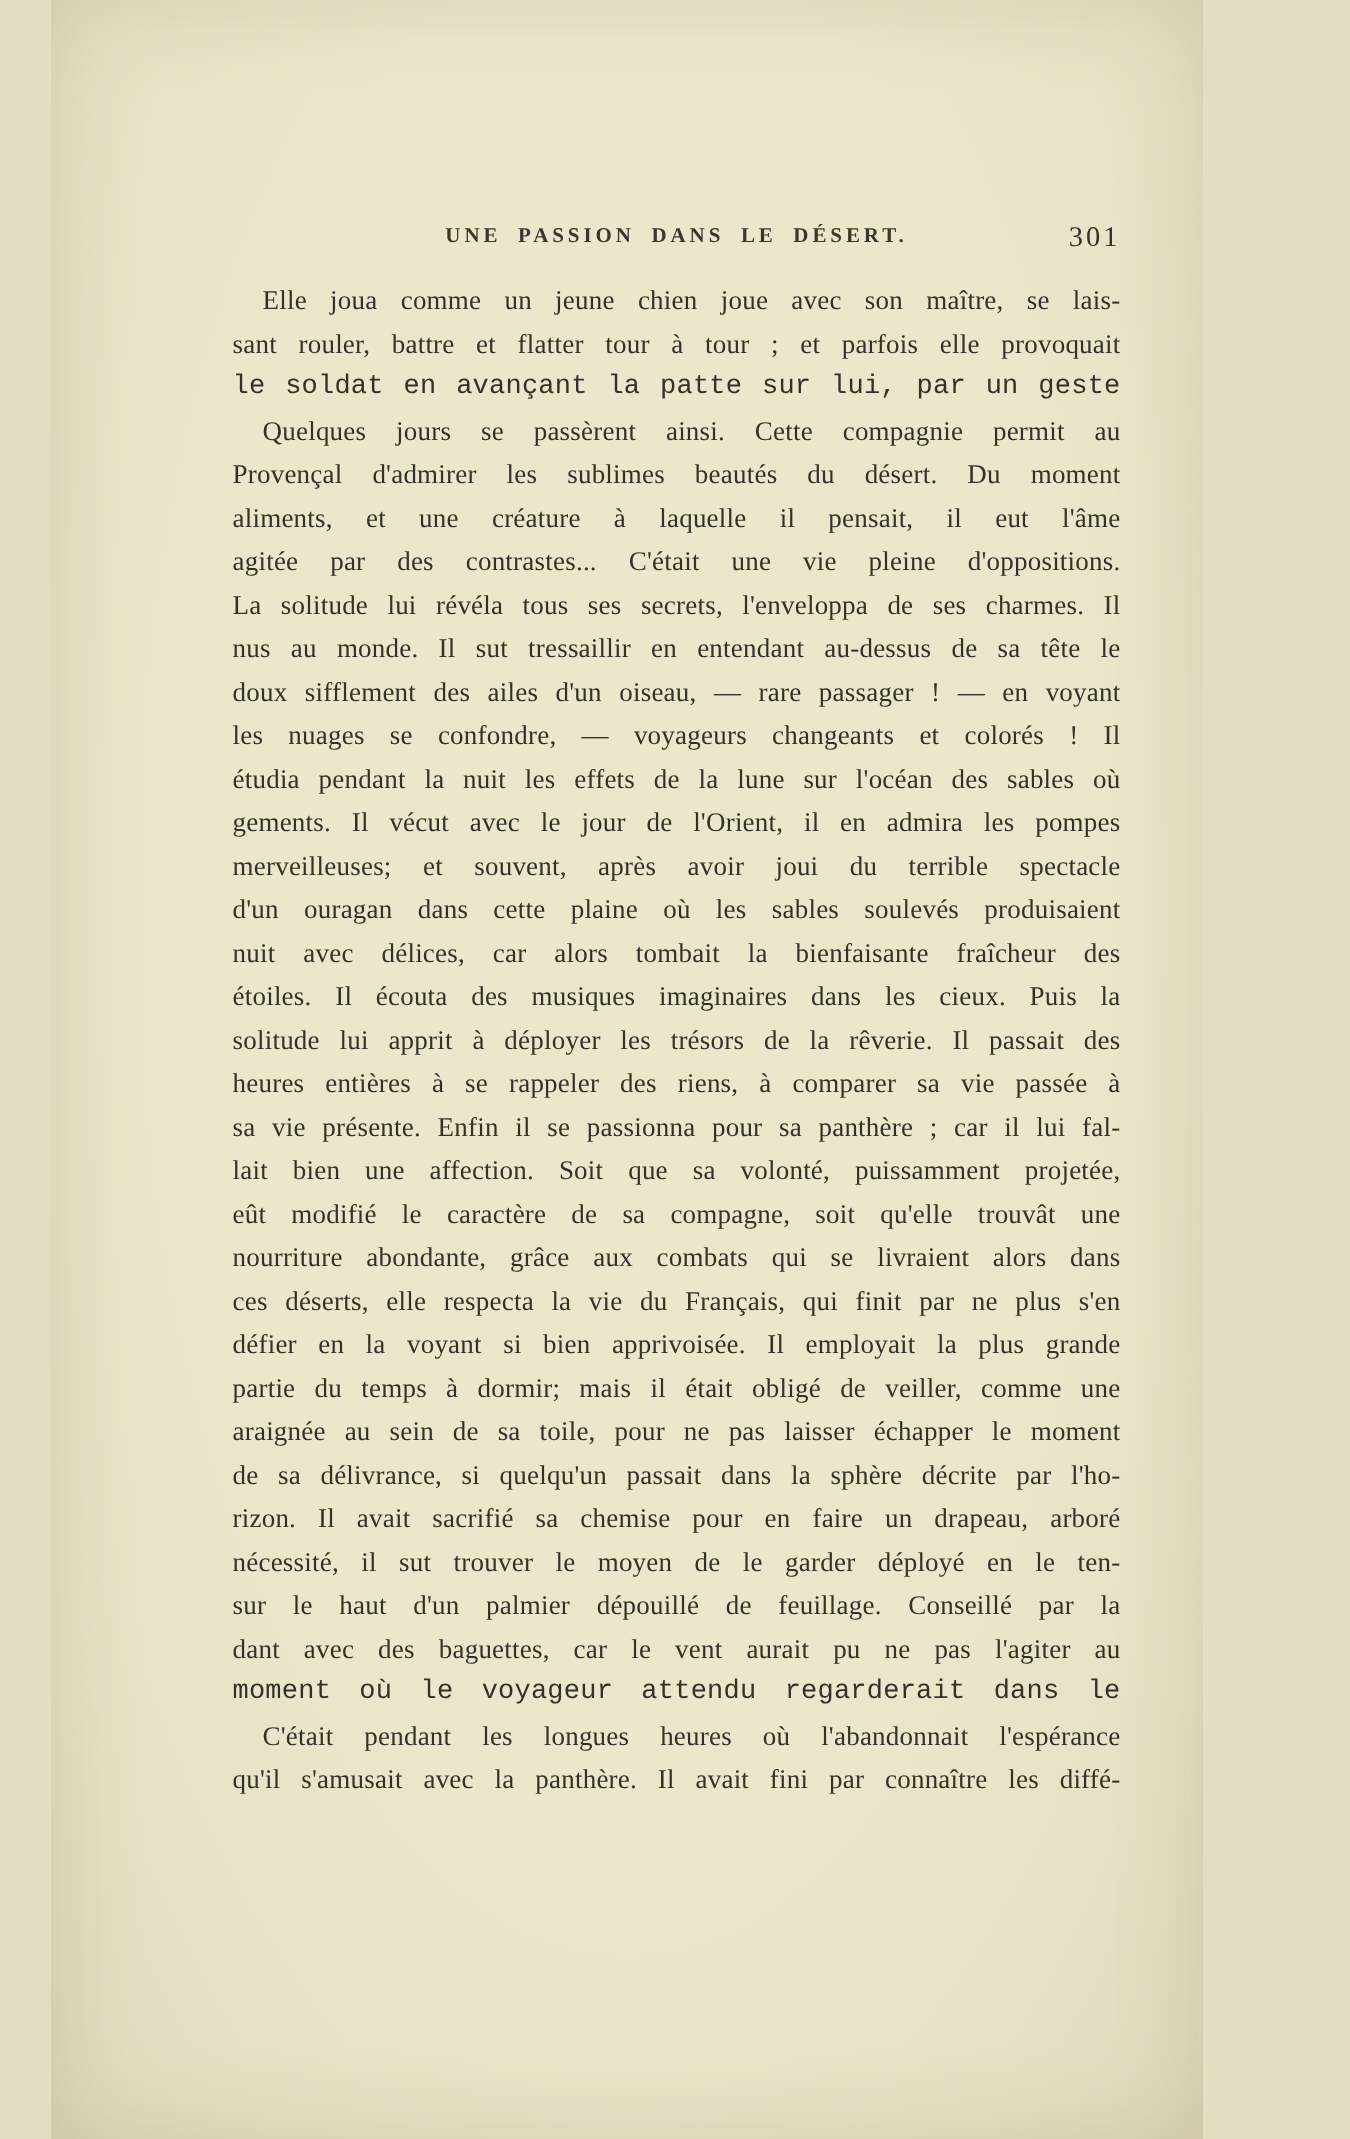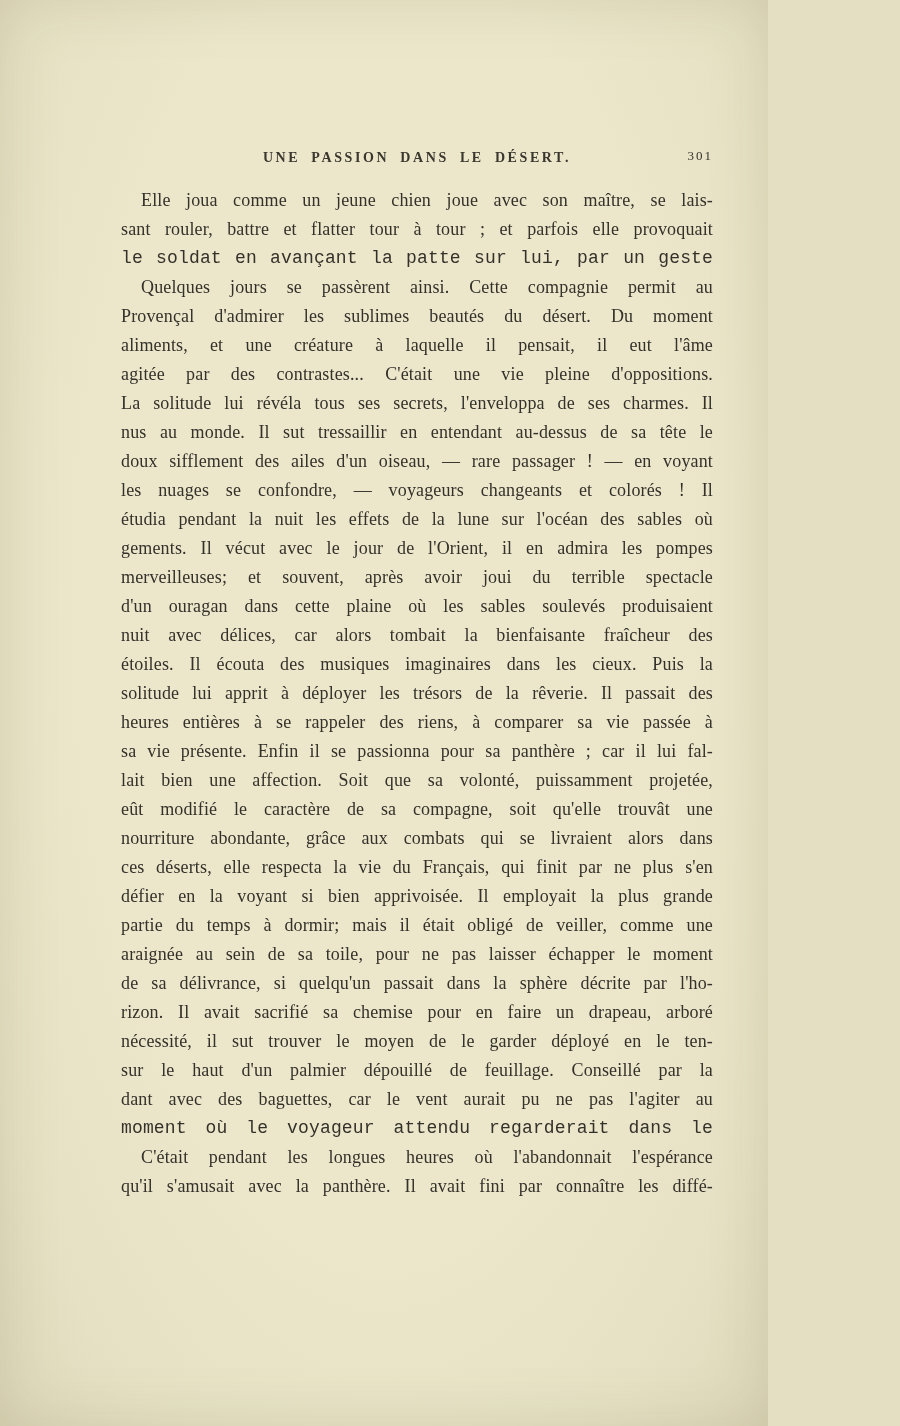--- a/index.html
+++ b/index.html
@@ -13,20 +13,21 @@
     background: #e4dfc2;
     font-family: "Liberation Serif", "DejaVu Serif", serif;
   }
   .page {
     position: relative;
     width: 768px;
     height: 1426px;
     background: radial-gradient(ellipse at 50% 42%, #ece7cb 55%, #e6e1c4 82%, #ddd8ba 100%);
     box-shadow: inset 0 0 60px rgba(120,110,70,0.18);
     color: #34312a;
+    margin-left: 34px;
   }
   .running-head {
     position: absolute;
     top: 150px;
     left: 121px;
     width: 592px;
     height: 24px;
   }
   .running-head .title {
     position: absolute;
@@ -37,21 +38,21 @@
     font-weight: 700;
     letter-spacing: 2.6px;
     word-spacing: 5px;
     white-space: nowrap;
     color: #3a372e;
   }
   .running-head .folio {
     position: absolute;
     right: 0;
     top: -2px;
-    font-size: 13px;
+    font-size: 19px;
     letter-spacing: 2px;
     color: #34312a;
   }
   .text-block {
     position: absolute;
     top: 186px;
     left: 121px;
     width: 592px;
   }
   .paragraph {

